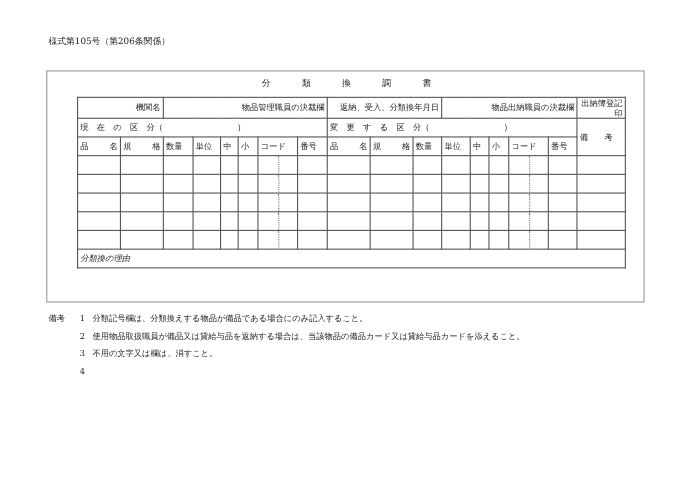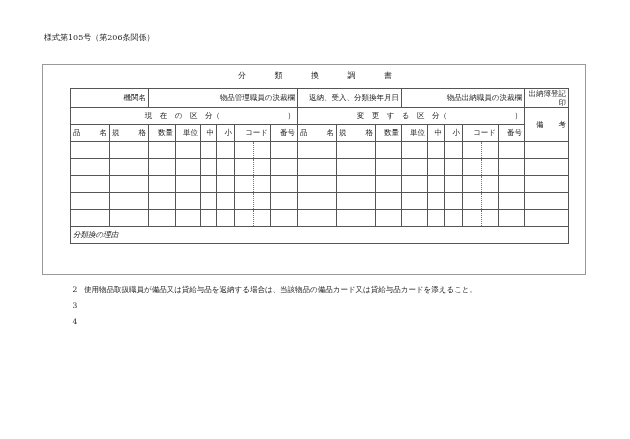--- a/index.html
+++ b/index.html
@@ -5,21 +5,21 @@
   html, body { margin:0; padding:0; background:#ffffff; }
   body { width:630px; height:439px; position:relative; font-family:"DejaVu Serif","Liberation Serif",serif; color:#222; overflow:hidden; }
   .form-no { position:absolute; left:44px; top:32px; font-size:8px; }
   .frame { position:absolute; left:42px; top:64px; width:544px; height:211px; border:1px solid #999; box-sizing:border-box; }
   .title { position:absolute; left:0; top:70px; width:630px; text-align:center; font-size:8px; letter-spacing:0; }
   .title span { display:inline-block; margin:0 13px; }
   table.grid { position:absolute; left:70px; top:88px; border-collapse:collapse; table-layout:fixed; border:1.5px solid #222; font-size:7.5px; }
   table.grid td { border:1px solid #555; padding:0 2px; height:16px; vertical-align:middle; white-space:nowrap; overflow:hidden; }
   .hdr-top td { height:30px; vertical-align:top; padding-top:3px;text-align:right; }
   .sec td { height:16px; }
-  .center { text-align:right; }
+  .center { text-align:left; }
   .spread { text-align:justify; text-align-last:justify;margin-top:46px; }
   .code-cell { position:relative; }
   .code-cell::after { content:""; position:absolute; left:50%; top:0; bottom:0; border-left:1px dotted #777; }
   .reason td { height:34px; vertical-align:top; padding-top:4px;font-style:italic; }
   .notes { position:absolute; left:44px; top:282px; font-size:7.5px; line-height:16px; }
   .notes .row { display:flex; }
   .notes .lab { width:22px; }
   .notes .num { width:18px; text-align:center; }
 </style>
 </head>
@@ -182,25 +182,31 @@
     <td></td>
   </tr>
   <tr class="reason">
     <td colspan="17"><span>分類換の理由</span></td>
   </tr>
 </tbody>
   </table>
 
 <div class="notes">
   <div class="row">
+    <span class="lab">備考</span>
+    <span class="num">1</span>
+    <span>分類記号欄は、分類換えする物品が備品である場合にのみ記入すること。</span>
+  </div>
+  <div class="row">
     <span class="lab"></span>
     <span class="num">2</span>
     <span>使用物品取扱職員が備品又は貸給与品を返納する場合は、当該物品の備品カード又は貸給与品カードを添えること。</span>
   </div>
   <div class="row">
     <span class="lab"></span>
     <span class="num">3</span>
+    <span>不用の文字又は欄は、消すこと。</span>
   </div>
   <div class="row">
     <span class="lab"></span>
     <span class="num">4</span>
   </div>
 </div>
 
 </body></html>

